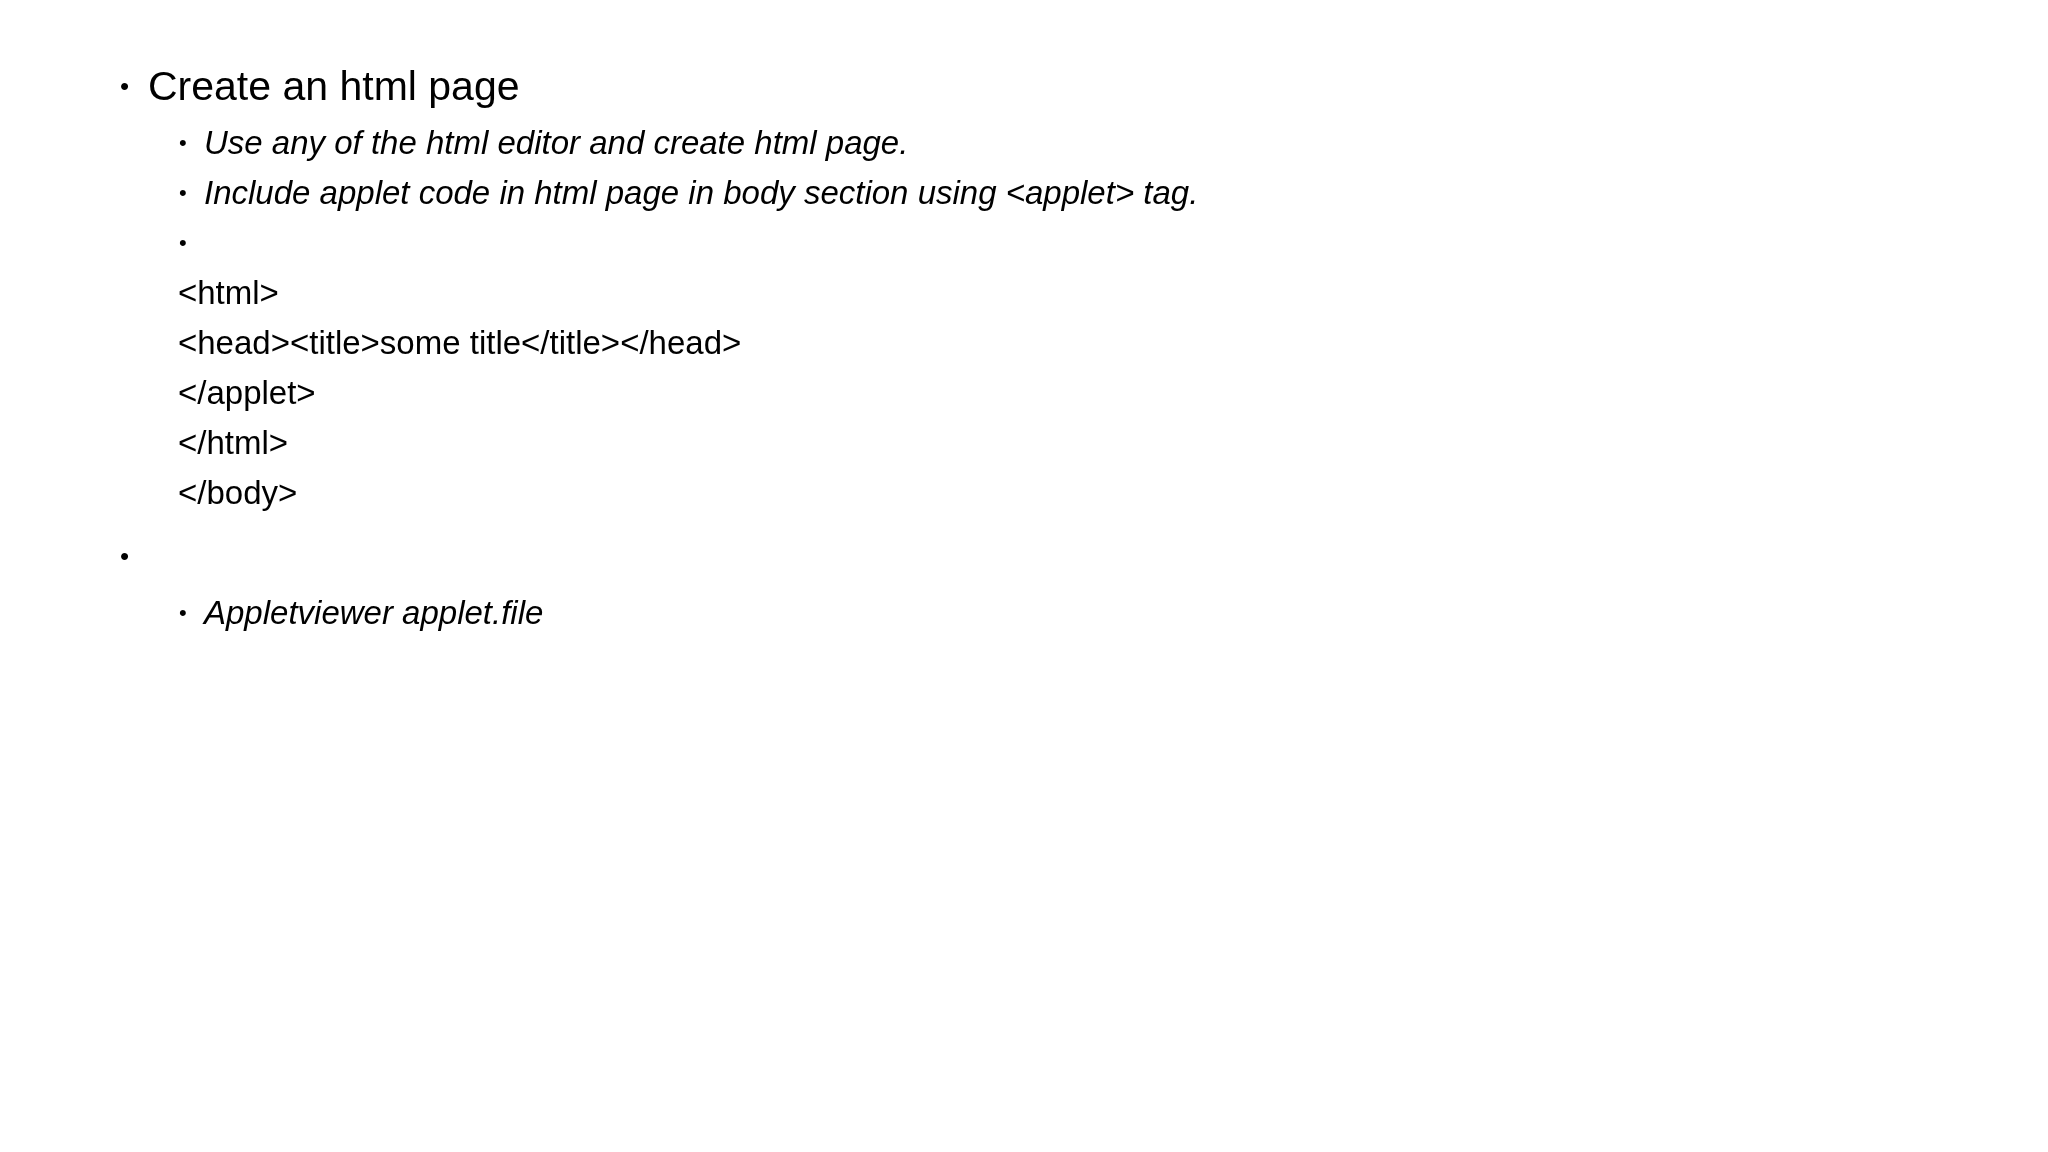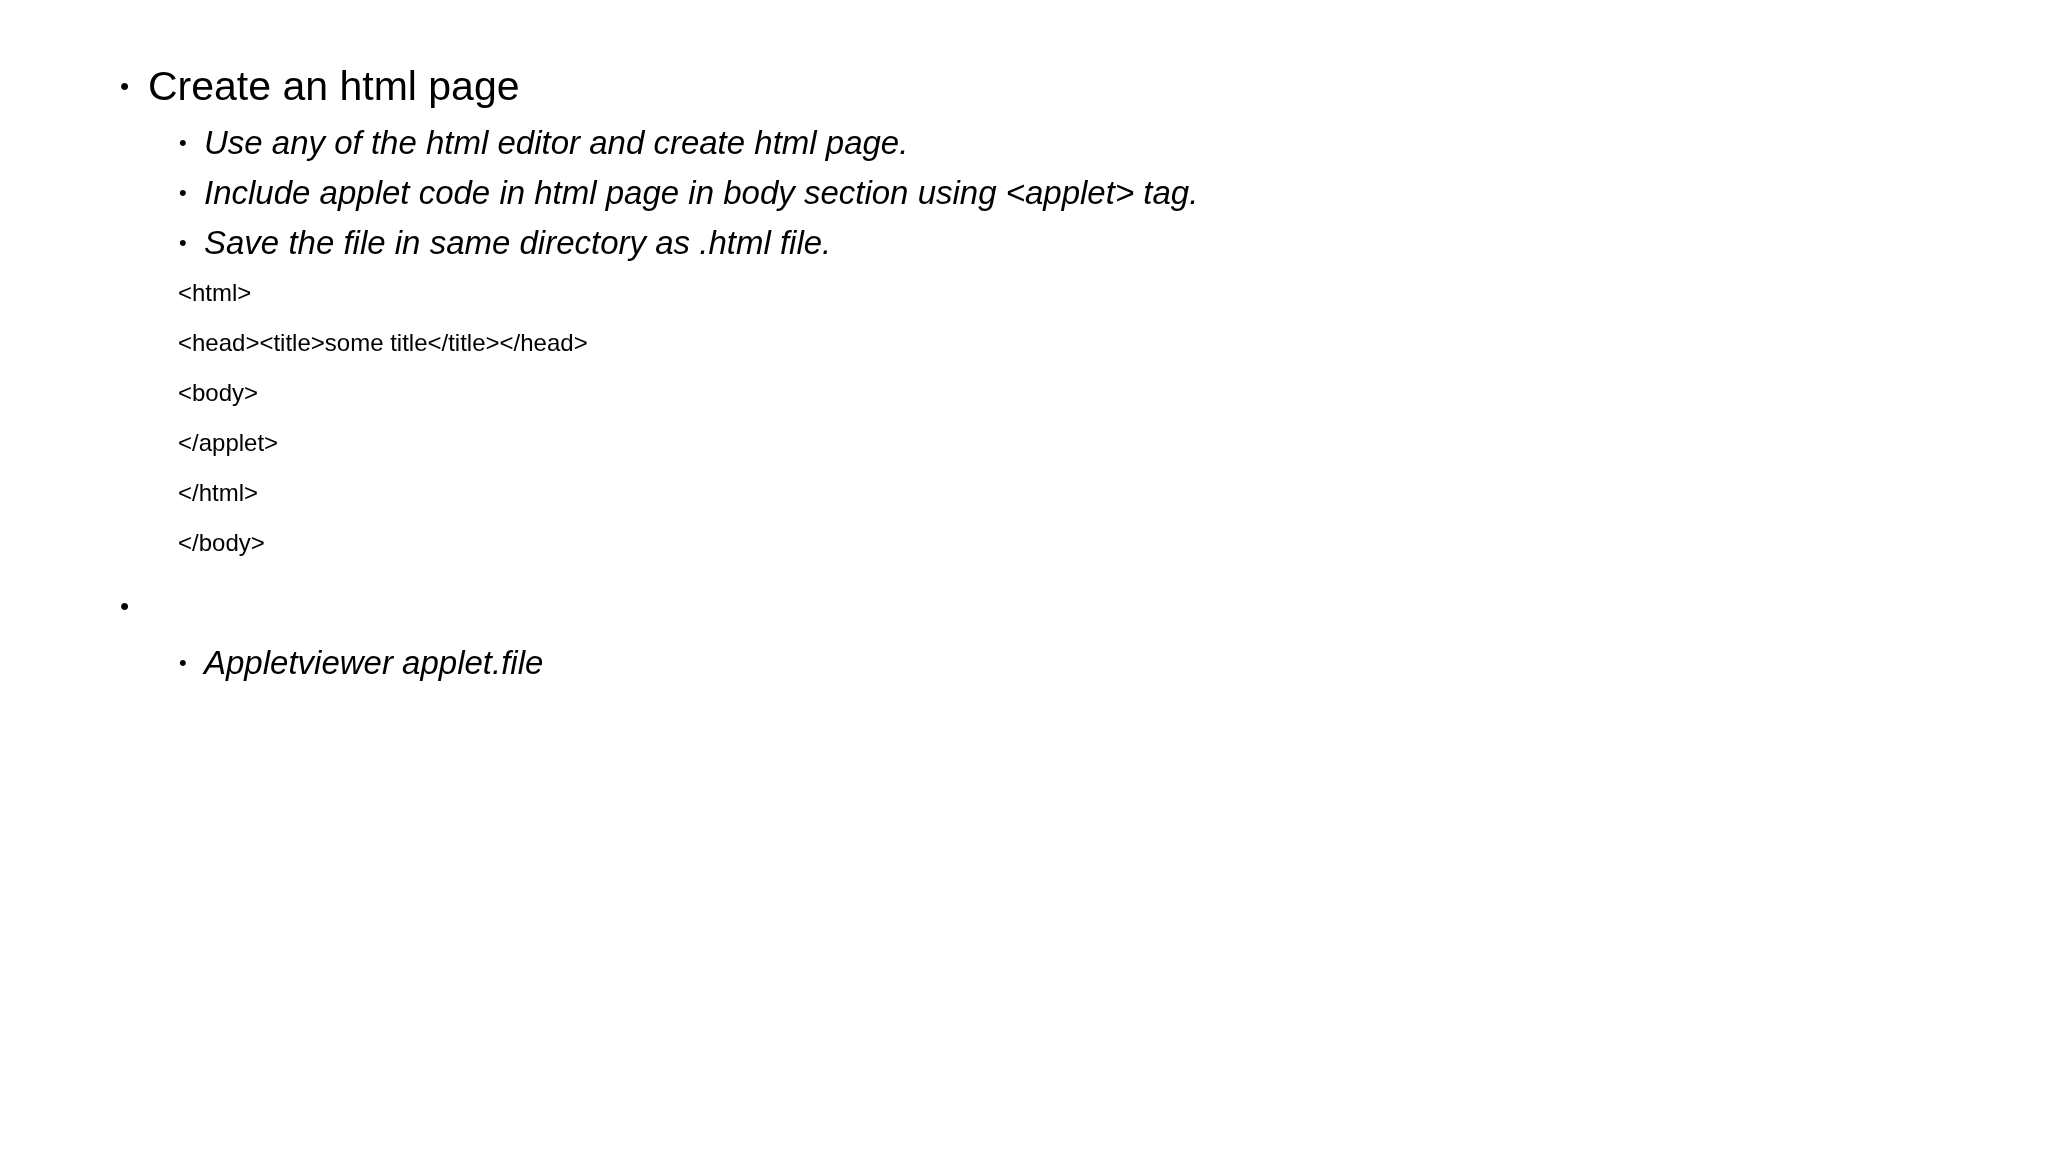--- a/index.html
+++ b/index.html
@@ -77,21 +77,21 @@
     line-height: 50px;
     text-indent: 1px;
   }
   .lvl2 .line-text {
     line-height: 50px;
     font-style: italic;
   }
 
   
   .codeline {
-    font-size: 24px;
+    font-size: 33px;
     line-height: 50px;
     margin-left: 70px;
     padding-left: 0px;
     white-space: pre;
   }
 
   .spacer-2 { height: 3px; }
   .spacer-1 { height: 10px; }
 </style>
 </head>
@@ -113,26 +113,24 @@
       <span class="line-text">Use any of the html editor and create html page.</span>
     </div>
 
     <div class="line lvl2">
       <span class="bullet-glyph">•</span>
       <span class="line-text">Include applet code in html page in body section using &lt;applet&gt; tag.</span>
     </div>
 
     <div class="line lvl2">
       <span class="bullet-glyph">•</span>
-      <span class="line-text">Save the file in same directory as .html file.</span>
     </div>
 
     <div class="codeline">&lt;html&gt;</div>
     <div class="codeline">&lt;head&gt;&lt;title&gt;some title&lt;/title&gt;&lt;/head&gt;</div>
-    <div class="codeline">&lt;body&gt;</div>
     <div class="codeline">&lt;/applet&gt;</div>
     <div class="codeline">&lt;/html&gt;</div>
     <div class="codeline">&lt;/body&gt;</div>
 
     <div class="spacer-1"></div>
 
     <div class="line lvl1">
       <span class="bullet-glyph">•</span>
     </div>
 

